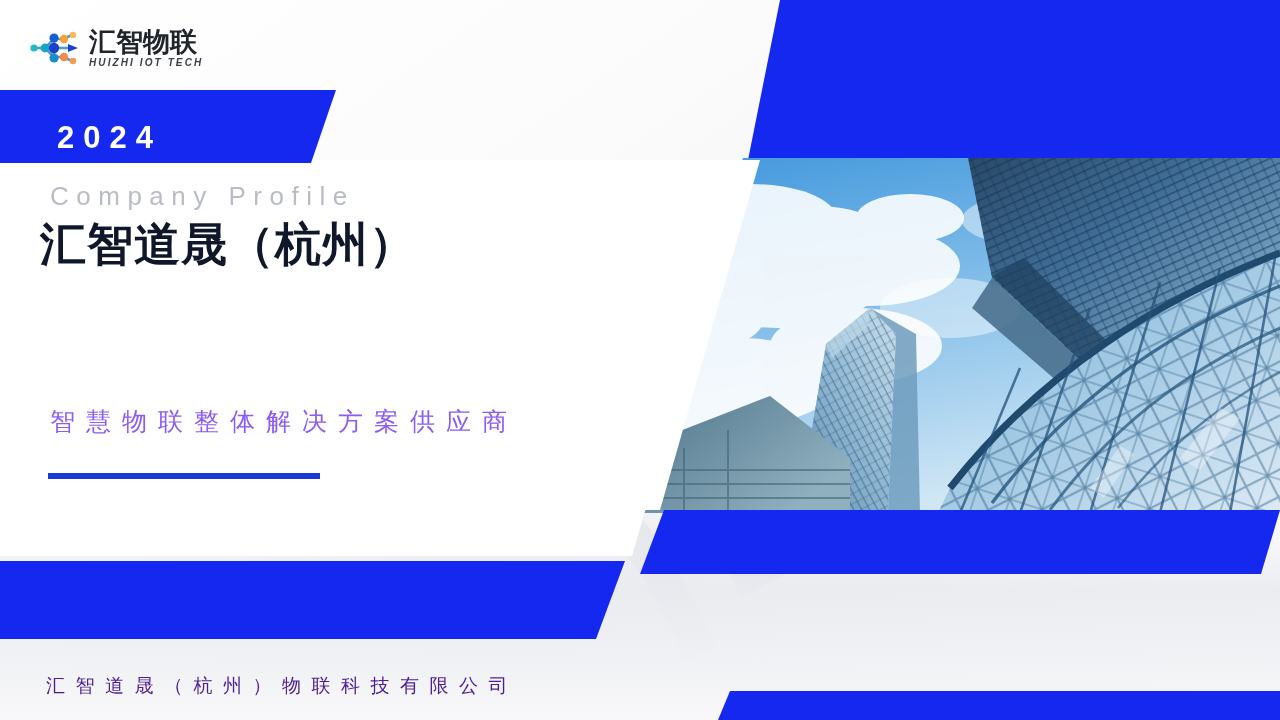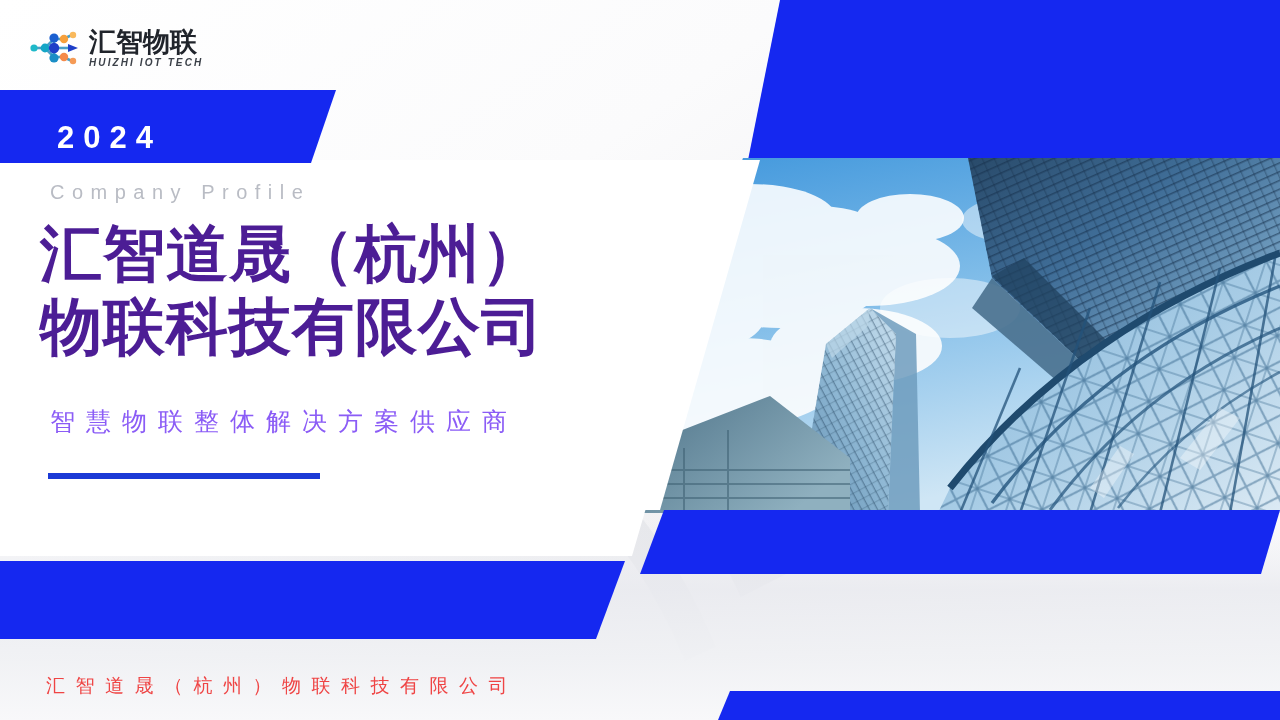--- a/index.html
+++ b/index.html
@@ -161,31 +161,31 @@
     font-style: italic;
     color: #3b4048;
     letter-spacing: 2.1px;
     margin-top: 3px;
   }
 
   
   .eyebrow {
     position: absolute;
     left: 50px; top: 181px;
-    font-size: 20px;
+    font-size: 26px;
     letter-spacing: 7.5px;
     color: #b9bcc4;
     font-weight: 300;
   }
   .headline {
     position: absolute;
     left: 40px; top: 218px;
     width: 660px;
-    color: #4c1d95;
-    font-size: 62px;
+    color: #0f172a;
+    font-size: 46px;
     font-weight: bold;
     line-height: 1.17;
     letter-spacing: 1px;
     font-family: "DejaVu Sans", sans-serif;
   }
   .headline-l2 { display: block; }
   .subtitle {
     position: absolute;
     left: 50px; top: 405px;
     font-size: 25px;
@@ -197,21 +197,21 @@
     position: absolute;
     left: 48px; top: 473px;
     width: 272px; height: 6px;
     background: #1b3ad6;
   }
   .footer-name {
     position: absolute;
     left: 46px; top: 673px;
     font-size: 19px;
     letter-spacing: 10.5px;
-    color: #ef4444;
+    color: #4c1d95;
     font-family: Liberation Mono, monospace;
   }
 </style>
 </head>
 <body>
 
 <div id="slide">
 
   <div class="bg-base"></div>
   <div class="swoosh swoosh-a"></div>
@@ -373,20 +373,19 @@
     </svg>
     <span class="logo-text">
       <span class="logo-cn">汇智物联</span>
       <span class="logo-en">HUIZHI IOT TECH</span>
     </span>
   </div>
 
   <div class="eyebrow">Company Profile</div>
   <div class="headline">
     <span class="headline-l2">汇智道晟（杭州）</span>
-    <span class="headline-l2">物联科技有限公司</span>
   </div>
   <div class="subtitle">智慧物联整体解决方案供应商</div>
   <div class="rule"></div>
 
   <div class="footer-name">汇智道晟（杭州）物联科技有限公司</div>
 
 </div>
 
 </body></html>

